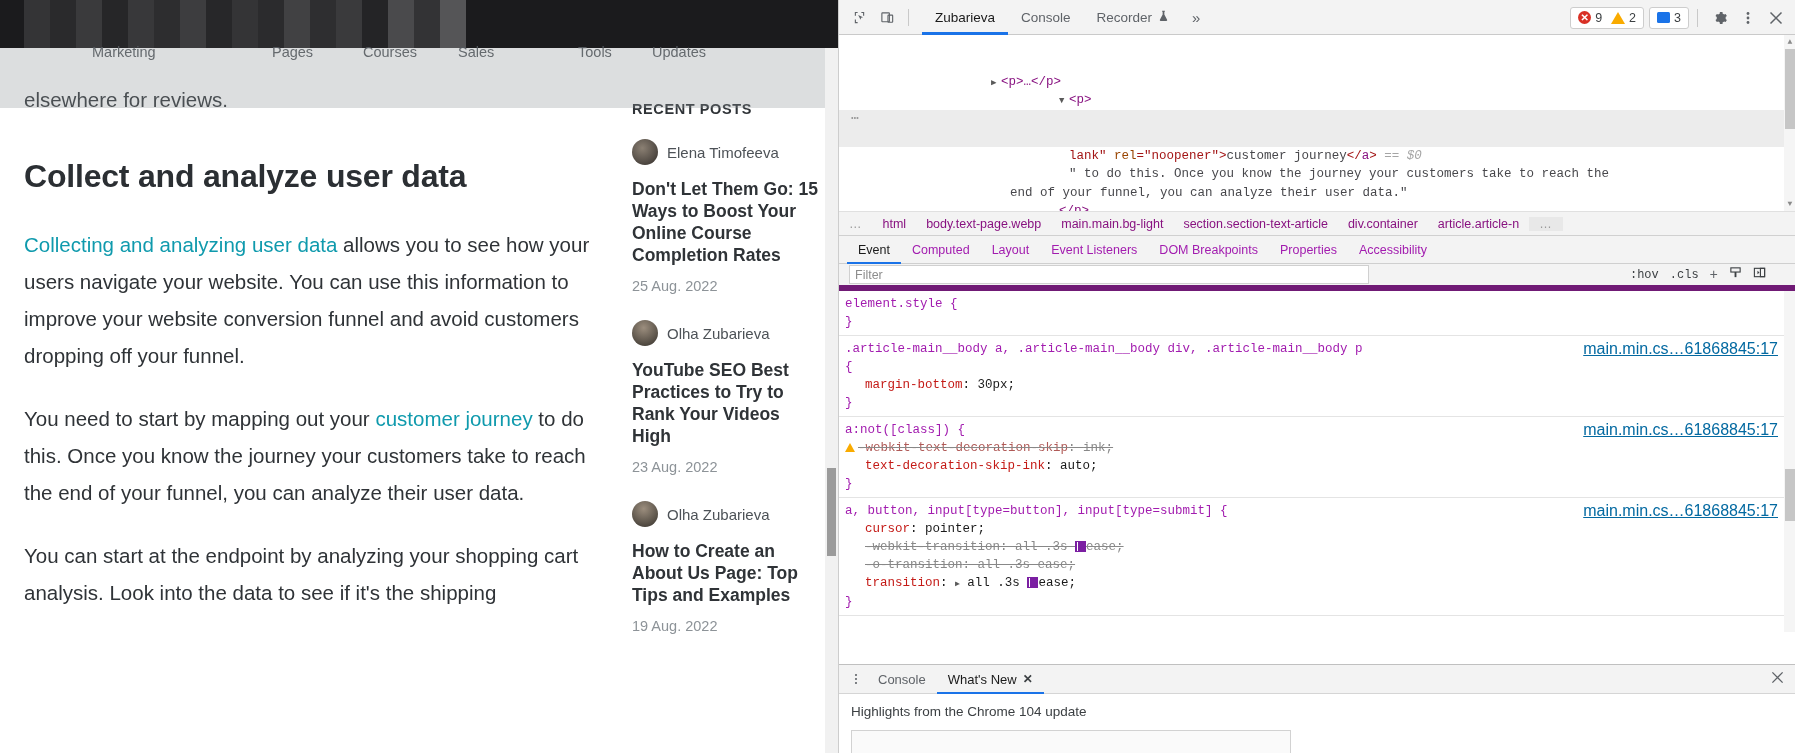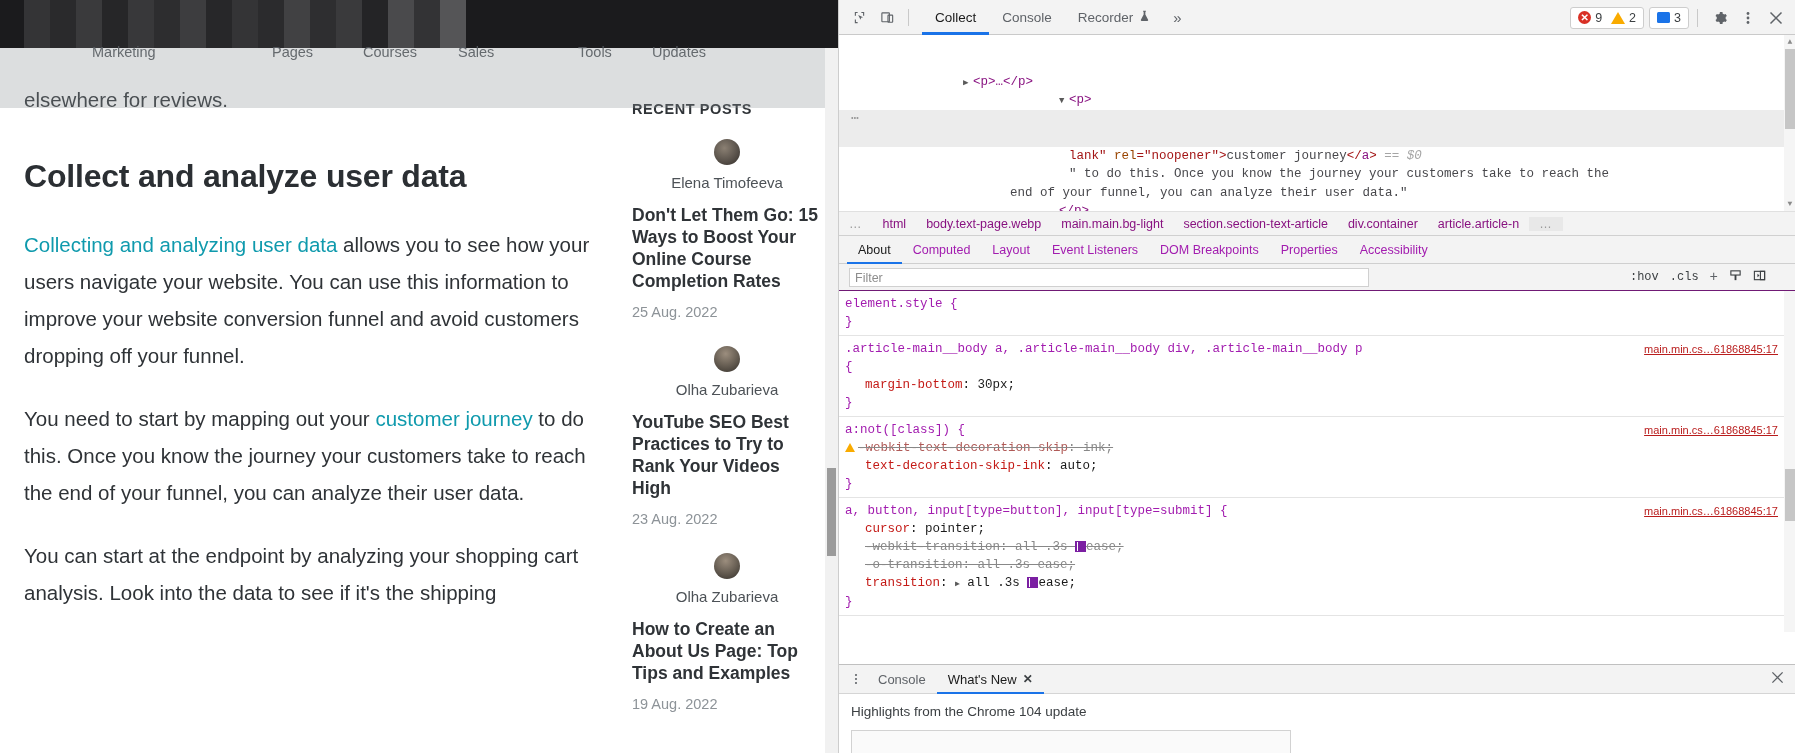--- a/index.html
+++ b/index.html
@@ -57,21 +57,21 @@
   .article a { color: #0f9aad; text-decoration: none; }
 
   .sidebar-posts {
     position: absolute; left: 632px; top: 20px; width: 190px;
   }
   .rp-title {
     font-size: 14.5px; font-weight: 700; letter-spacing: .6px;
     color: #2f3337; margin-bottom: 22px;
   }
   .post { margin-bottom: 26px; }
-  .post-author { display: flex; align-items: center; gap: 9px; margin-bottom: 13px; flex-direction: column; }
+  .post-author { display: flex; align-items: center; gap: 9px; margin-bottom: 13px; }
   .avatar {
     width: 26px; height: 26px; border-radius: 50%;
     background: radial-gradient(circle at 40% 35%, #8b8073 0%, #564f48 60%, #2f2b27 100%);
     flex: 0 0 26px;
   }
   .avatar.a2 { background: radial-gradient(circle at 45% 30%, #9c8e7e 0%, #5e564c 60%, #332f2a 100%); }
   .post-author-name { font-size: 15px; color: #4d5257; }
   .post-title {
     font-size: 17.5px; line-height: 22px; font-weight: 700; color: #2f3337;
     margin-bottom: 12px;
@@ -191,42 +191,42 @@
   }
   .st-tab {
     height: 28px; display: flex; align-items: center; padding: 0 11px;
     font-size: 12.5px; color: #a21caf; position: relative; white-space: nowrap;
   }
   .st-tab.active { color: #1a1a1a; }
   .st-tab.active::after {
     content: ""; position: absolute; left: 0; right: 0; bottom: 0; height: 2px; background: #1a73e8;
   }
   .filter-row {
-    height: 27px; width: 957px; background: #f3f3f3; border-bottom: 1px solid #701a75;
+    height: 27px; width: 957px; background: #f3f3f3; border-bottom: 6px solid #701a75;
     display: flex; align-items: center; position: relative;
   }
   .filter-input {
     margin-left: 10px; width: 520px; height: 19px; background: #ffffff; border: 1px solid #d0d0d0;
     font-size: 12.5px; color: #8d8d8d; padding: 0 5px; line-height: 19px;
   }
   .filter-tools {
     position: absolute; right: 30px; display: flex; align-items: center; gap: 11px;
     font-family: "Liberation Mono", monospace; font-size: 12px; color: #3c4043;
   }
   .filter-tools .ico { color: #5f6368; font-size: 14px; }
 
   
   .rules {
     position: relative;
     height: 341px; width: 957px; background: #fff; overflow: hidden;
     font-family: "Liberation Mono", monospace; font-size: 12.5px; line-height: 18px;
   }
   .rule { border-bottom: 1px solid #e4e4e4; padding: 4px 0 4px 6px; position: relative; }
   .rule .src {
-    position: absolute; right: 18px; top: 4px; color: #b91c1c; font-size: 11px;
+    position: absolute; right: 18px; top: 4px; color: #0369a1; font-size: 16px;
     text-decoration: underline; font-family: "Liberation Sans", sans-serif;
   }
   .sel { color: #a21caf; }
   .prop { color: #c41a16; padding-left: 20px; }
   .val { color: #1a1a1a; }
   .strike { text-decoration: line-through; color: #888; }
   .strike .p { color: #b05a57; }
   .warn-small {
     display: inline-block; width: 0; height: 0; vertical-align: -1px;
     border-left: 5px solid transparent; border-right: 5px solid transparent;
@@ -373,21 +373,21 @@
           </svg>
       </div>
       <div class="dt-iconbtn">
         <svg width="15" height="15" viewBox="0 0 16 16">
             <rect x="2" y="3" width="8" height="9.5" rx="0.6" fill="none" stroke="#5f6368" stroke-width="1.2"></rect>
             <rect x="8.5" y="5.5" width="5" height="7.5" rx="0.6" fill="none" stroke="#5f6368" stroke-width="1.2"></rect>
           </svg>
       </div>
       <div class="dt-sep"></div>
       <div class="dt-tabs">
-        <div class="dt-tab active">Collect</div>
+        <div class="dt-tab active">Zubarieva</div>
         <div class="dt-tab">Console</div>
         <div class="dt-tab">
           <span>Recorder</span>
           <span style="margin-left:6px;">
             <svg width="11" height="12" viewBox="0 0 12 14">
                 <path d="M4.4 1h3.2v.9H7v3.4l3.2 6.1c.3.6-.1 1.3-.8 1.3H2.6c-.7 0-1.1-.7-.8-1.3L5 5.3V1.9h-.6V1z" fill="#5f6368"></path>
               </svg>
           </span>
         </div>
         <div class="dt-more">»</div>
@@ -423,21 +423,21 @@
               <path d="M1.5 1.5l11 11M12.5 1.5l-11 11" stroke="#5f6368" stroke-width="1.5"></path>
             </svg>
         </div>
       </div>
     </div>
 
     <div class="dom-tree">
       <div class="dom-line" style="padding-left:160px;overflow:hidden;height:16px;">
         
       </div>
-      <div class="dom-line" style="padding-left:64px;">
+      <div class="dom-line" style="padding-left:92px;">
         <span class="tri">▶</span><span class="tagname">&lt;p&gt;…&lt;/p&gt;</span>
       </div>
       <div class="dom-line" style="padding-left:160px;">
         <span class="tri">▼</span><span class="tagname">&lt;p&gt;</span>
       </div>
       <div class="dom-line" style="padding-left:170px;">
         <span class="txtnode">"You need to start by mapping out your "</span>
       </div>
       <div class="dom-line selected" style="padding-left:170px;">
         <span class="gutter-dots">⋯</span><span class="tag">&lt;</span><span class="tagname">a</span> <span class="attrname">href</span><span class="tag">=</span><span class="tag">"</span><span class="lnk">https://blog.hubspot.com/service/customer-journey-map</span><span class="tag">"</span> <span class="attrname">target</span><span class="tag">=</span><span class="tag">"_b</span>
@@ -467,21 +467,21 @@
       <span class="crumb">html</span>
       <span class="crumb">body.text-page.webp</span>
       <span class="crumb">main.main.bg-light</span>
       <span class="crumb">section.section-text-article</span>
       <span class="crumb">div.container</span>
       <span class="crumb">article.article-n</span>
       <span class="crumb ell tail">…</span>
     </div>
 
     <div class="styles-tabs">
-      <div class="st-tab active">About</div>
+      <div class="st-tab active">Event</div>
       <div class="st-tab">Computed</div>
       <div class="st-tab">Layout</div>
       <div class="st-tab">Event Listeners</div>
       <div class="st-tab">DOM Breakpoints</div>
       <div class="st-tab">Properties</div>
       <div class="st-tab">Accessibility</div>
     </div>
 
     <div class="filter-row">
       <div class="filter-input">Filter</div>

